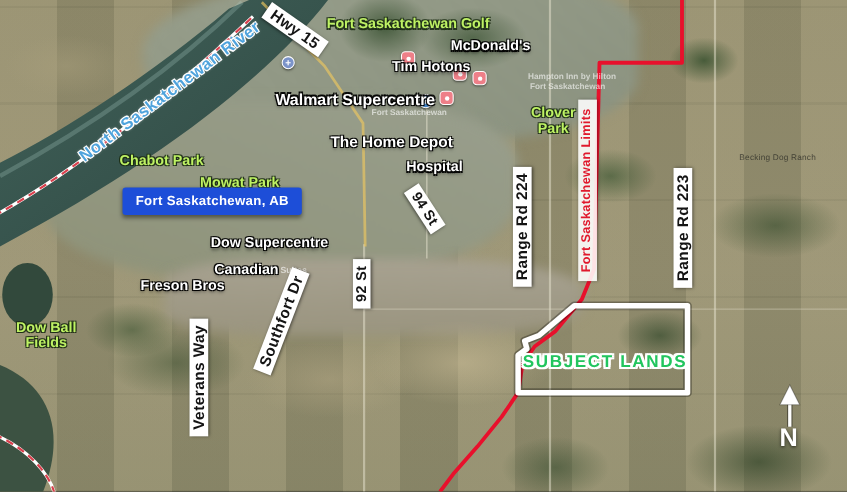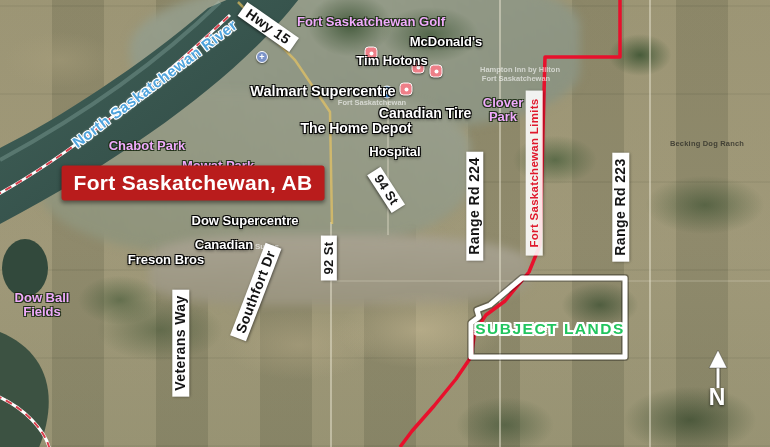--- a/index.html
+++ b/index.html
@@ -38,35 +38,35 @@
       radial-gradient(80px 40px at 60px 60px,   rgba(170,160,125,.45), transparent 70%),
       radial-gradient(60px 45px at 350px 25px,  rgba(40,68,34,.70), transparent 70%),
       radial-gradient(70px 40px at 430px 35px,  rgba(42,70,36,.60), transparent 70%);}
 
   
   .lbl{position:absolute;white-space:nowrap;transform:translate(-50%,-50%) rotate(var(--r,0deg));
        line-height:1.1;text-align:center;}
   .poi{color:#fff;font-size:13px;
        text-shadow:-1px -1px 0 rgba(0,0,0,.92),1px -1px 0 rgba(0,0,0,.92),
                    -1px 1px 0 rgba(0,0,0,.92),1px 1px 0 rgba(0,0,0,.92),0 2px 3px rgba(0,0,0,.55);}
-  .park{color:#f0abfc;font-size:13px;
+  .park{color:#bef264;font-size:13px;
        text-shadow:-1px -1px 0 rgba(28,44,20,.9),1px -1px 0 rgba(28,44,20,.9),
                    -1px 1px 0 rgba(28,44,20,.9),1px 1px 0 rgba(28,44,20,.9);}
   .water{color:#4fa3dc;font-size:15px;letter-spacing:.5px;
        text-shadow:-1px -1px 0 #fff,1px -1px 0 #fff,-1px 1px 0 #fff,1px 1px 0 #fff,0 0 3px #fff;}
   .road{background:#fff;color:#141414;font-size:13px;padding:1px 6px;letter-spacing:.4px;
        box-shadow:0 1px 3px rgba(0,0,0,.55);}
   .limits{background:rgba(255,255,255,.88);color:#e0192c;font-size:11.5px;padding:2px 8px;
        letter-spacing:.3px;box-shadow:0 1px 3px rgba(0,0,0,.4);}
-  .banner{background:#b91c1c;color:#fff;font-size:21px;letter-spacing:.3px;
+  .banner{background:#1d4ed8;color:#fff;font-size:12px;letter-spacing:.3px;
        padding:6px 12px;border-radius:3px;box-shadow:0 2px 4px rgba(0,0,0,.45);}
   .subject{color:#22c55e;font-size:15.5px;letter-spacing:1.5px;
        text-shadow:-2px -2px 0 #fff,2px -2px 0 #fff,-2px 2px 0 #fff,2px 2px 0 #fff,
                    -2px 0 0 #fff,2px 0 0 #fff,0 -2px 0 #fff,0 2px 0 #fff;}
-  .faint{color:rgba(40,40,35,.75);font-size:7.5px;font-weight:bold;letter-spacing:.2px;}
+  .faint{color:rgba(40,40,35,.75);font-size:7.5px;font-weight:normal;letter-spacing:.2px;}
   .faint-w{color:rgba(255,255,255,.6);font-size:7.5px;font-weight:bold;}
   .north-n{color:#fff;font-size:23px;text-shadow:0 1px 3px rgba(0,0,0,.7);}
 
   
   .pin{position:absolute;transform:translate(-50%,-50%);}
   .pin-food{width:13px;height:13px;border-radius:4px;background:#ee7f88;border:1px solid #fff;
        box-shadow:0 1px 2px rgba(0,0,0,.5);}
   .pin-food::after{content:"";position:absolute;left:4px;top:4px;width:4px;height:4px;
        border-radius:50%;background:#fff;}
   .pin-shop{width:13px;height:13px;border-radius:50%;background:#4a90d9;border:1px solid #fff;
@@ -165,21 +165,20 @@
     <span style="display:block">Park</span>
   </div>
   <div class="lbl park" style="left:42px;top:305px">
     <span style="display:block">Dow Ball</span>
     <span style="display:block">Fields</span>
   </div>
 
   <span class="lbl poi" style="left:446px;top:42px">McDonald's</span>
   <span class="lbl poi" style="left:392px;top:61px">Tim Hotons</span>
   <span class="lbl poi" style="left:323px;top:92px;font-size:14.5px">Walmart Supercentre</span>
-  <span class="lbl poi" style="left:425px;top:114px;font-size:14px">Canadian Tire</span>
   <span class="lbl poi" style="left:356px;top:129px;font-size:14px">The Home Depot</span>
   <span class="lbl poi" style="left:395px;top:152px">Hospital</span>
   <div class="lbl poi" style="left:245px;top:221px">
     <span style="display:block">Dow Supercentre</span>
   </div>
   <span class="lbl poi" style="left:224px;top:245px">Canadian</span>
   <span class="lbl poi" style="left:166px;top:260px">Freson Bros</span>
 
   <span class="lbl banner" style="left:193px;top:183px">Fort Saskatchewan, AB</span>
 

